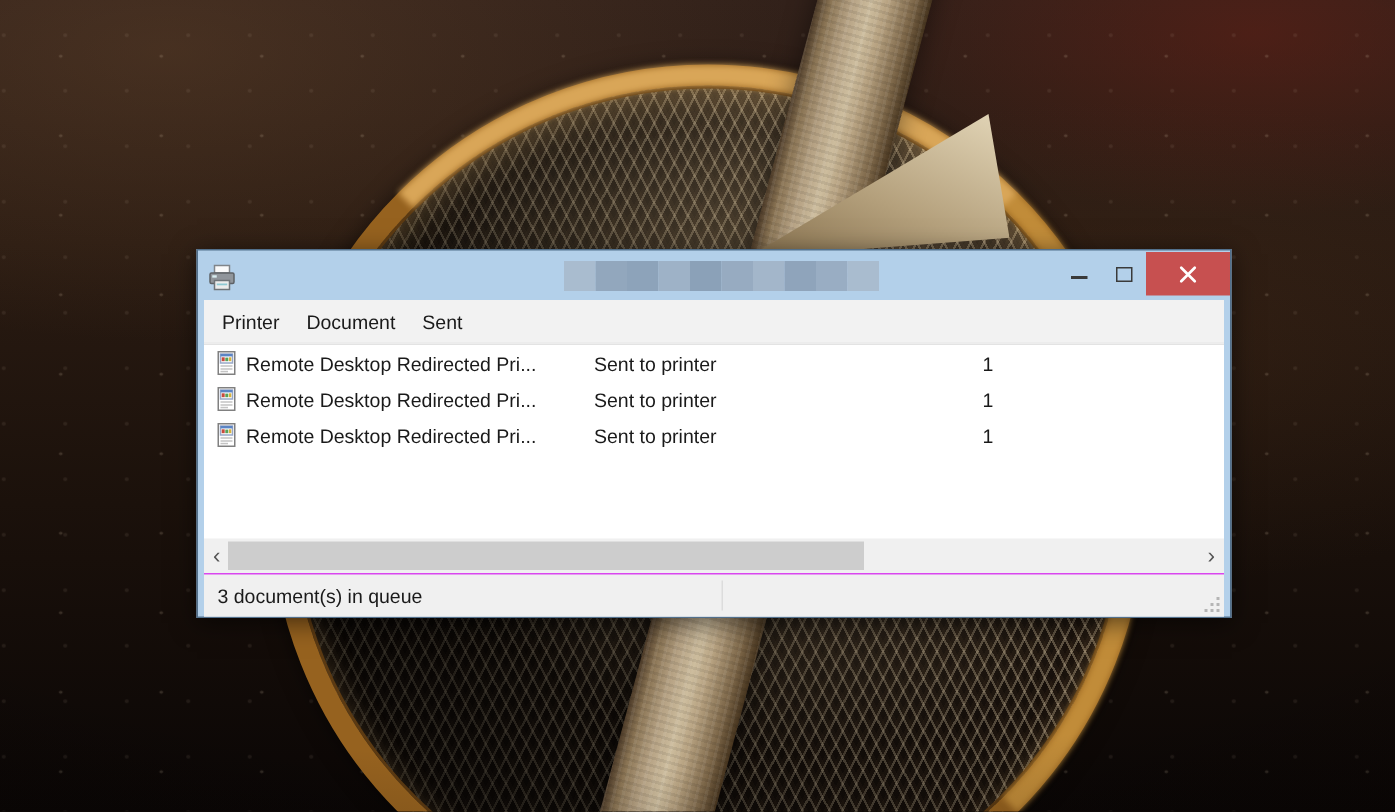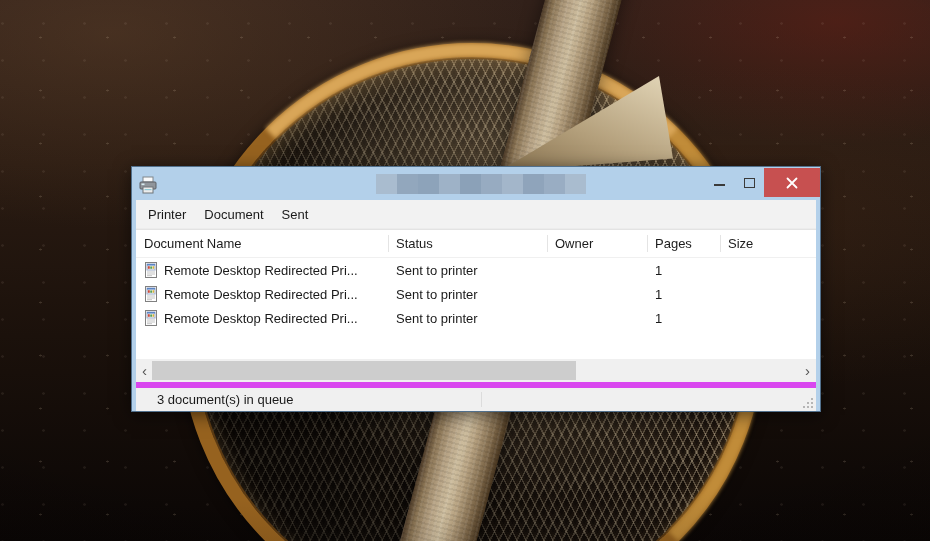--- a/index.html
+++ b/index.html
@@ -85,22 +85,22 @@
     background-image:repeating-conic-gradient(#d7d7d7 0% 25%, #eef0f2 0% 50%);
     background-size:14px 14px; }
   .row:nth-child(2) .redact-owner { opacity:.55; }
   .filler { flex:1; background:#fff; }
 
   .hscroll { flex:0 0 23px; background:#f0f0f0; position:relative; display:flex;
     align-items:center; justify-content:space-between; }
   .scroll-arrow { width:17px; text-align:center; color:#555; font-size:15px; line-height:23px; user-select:none; }
   .scroll-thumb { position:absolute; left:16px; top:2px; bottom:2px; width:424px; background:#cdcdcd; }
 
-  .statusbar { flex:0 0 29px; background:#f0f0f0; border-top:6px solid #d946ef;
-    position:relative; display:flex; align-items:center; padding-left:21px; }
+  .statusbar { flex:0 0 29px; background:#f0f0f0; border-top:1px solid #d946ef;
+    position:relative; display:flex; align-items:center; padding-left:9px; }
   .status-divider { position:absolute; left:345px; top:4px; bottom:4px; width:1px; background:#dcdcdc; }
   .grip { position:absolute; right:2px; bottom:2px; width:13px; height:13px; }
   .grip i { position:absolute; width:2px; height:2px; background:#b5b5b5; }
   .grip i:nth-child(1){right:1px;bottom:1px}.grip i:nth-child(2){right:5px;bottom:1px}
   .grip i:nth-child(3){right:1px;bottom:5px}.grip i:nth-child(4){right:9px;bottom:1px}
   .grip i:nth-child(5){right:1px;bottom:9px}.grip i:nth-child(6){right:5px;bottom:5px}
 </style>
 </head>
 <body>
 
@@ -156,27 +156,20 @@
     <div class="body-wrap">
 
       <div class="menubar">
         <span class="menu-item">Printer</span>
         <span class="menu-item">Document</span>
         <span class="menu-item">Sent</span>
       </div>
 
       <div class="list">
 
-        <div class="header-row grid5">
-          <div class="hcell">Document Name</div>
-          <div class="hcell">Status</div>
-          <div class="hcell">Owner</div>
-          <div class="hcell">Pages</div>
-          <div class="hcell">Size</div>
-        </div>
 
         <div class="row grid5">
           <div class="cell cell-name">
             <svg width="16" height="16" viewBox="0 0 16 16">
               <rect x="2.5" y="0.5" width="11" height="15" fill="#ffffff" stroke="#808080"></rect>
               <rect x="4" y="2" width="8" height="6" fill="#ffffff" stroke="#98a8c8"></rect>
               <rect x="4" y="2" width="8" height="1.6" fill="#5b84c4"></rect>
               <rect x="4.8" y="4.2" width="2" height="2.6" fill="#c84b3c"></rect>
               <rect x="7.2" y="4.4" width="2" height="2.4" fill="#58a05a"></rect>
               <rect x="9.6" y="4.2" width="1.6" height="2.6" fill="#d8b23c"></rect>

